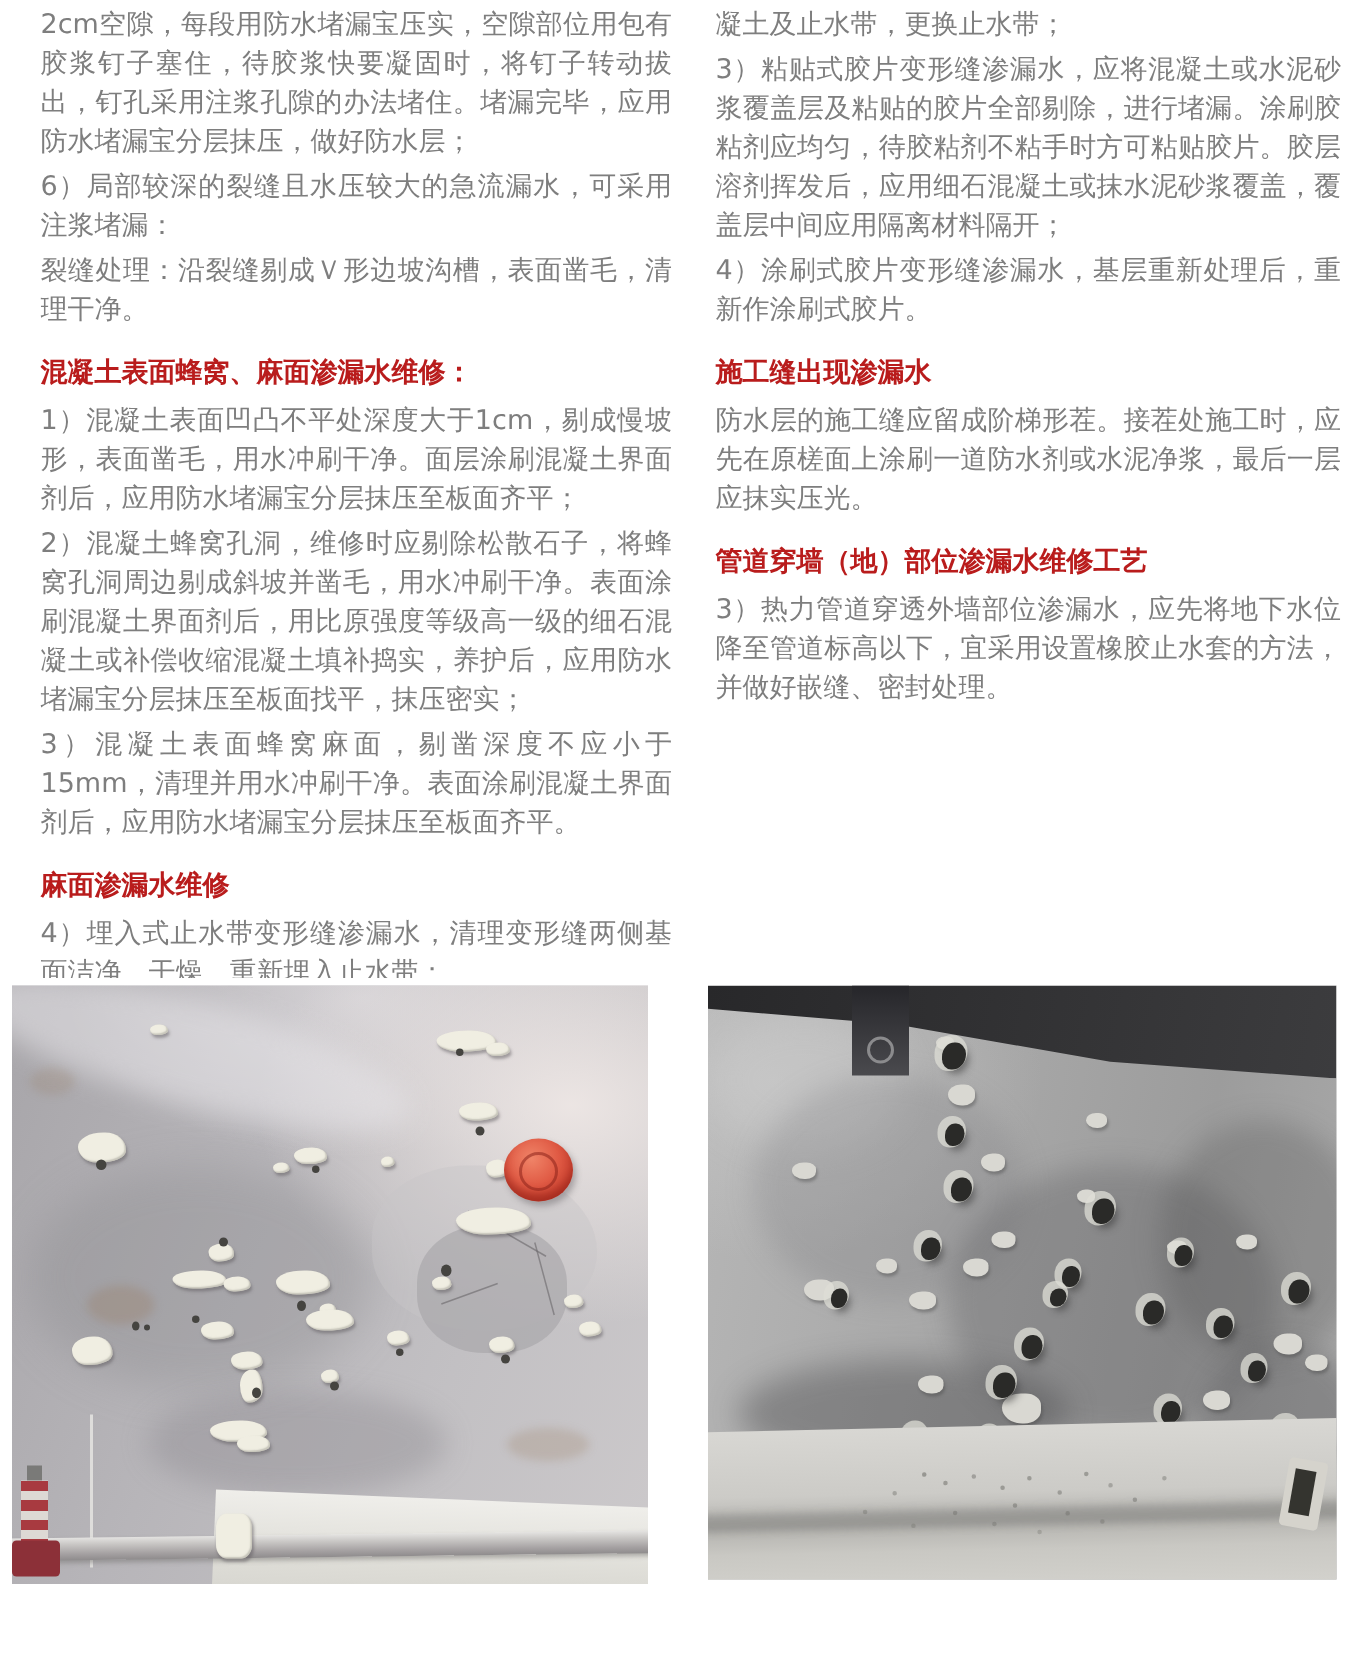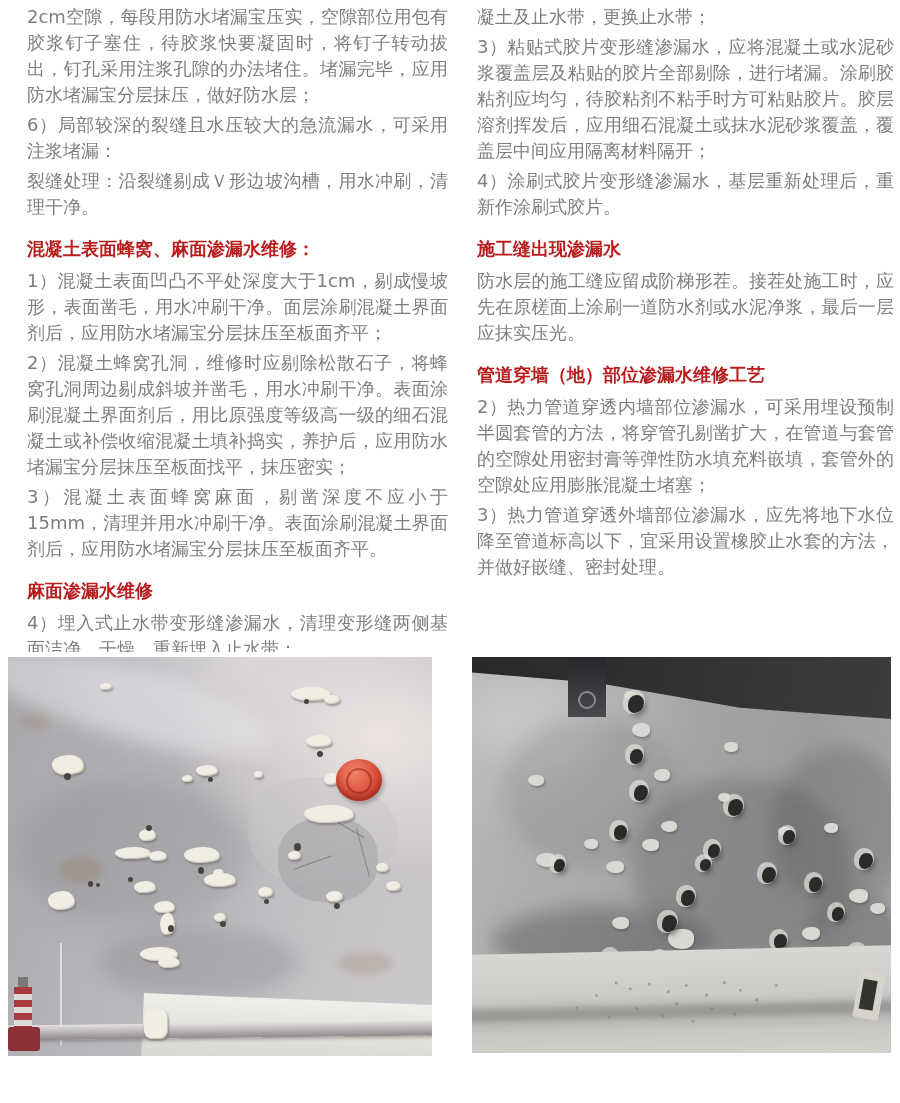--- a/index.html
+++ b/index.html
@@ -72,21 +72,21 @@
   .fitting::after{content:"";position:absolute;left:5px;top:7px;width:14px;height:30px;background:#34342f;}
 </style>
 </head>
 <body>
 
 <div id="page">
 
   <div class="col col-left">
     <p class="body">2cm空隙，每段用防水堵漏宝压实，空隙部位用包有胶浆钉子塞住，待胶浆快要凝固时，将钉子转动拔出，钉孔采用注浆孔隙的办法堵住。堵漏完毕，应用防水堵漏宝分层抹压，做好防水层；</p>
     <p class="body">6）局部较深的裂缝且水压较大的急流漏水，可采用注浆堵漏：</p>
-    <p class="body">裂缝处理：沿裂缝剔成Ｖ形边坡沟槽，用水冲刷，清理干净。</p>
+    <p class="body">裂缝处理：沿裂缝剔成Ｖ形边坡沟槽，表面凿毛，清理干净。</p>
     <div class="heading">
       
       <span>混凝土表面蜂窝、麻面渗漏水维修：</span>
     </div>
     <p class="body">1）混凝土表面凹凸不平处深度大于1cm，剔成慢坡形，表面凿毛，用水冲刷干净。面层涂刷混凝土界面剂后，应用防水堵漏宝分层抹压至板面齐平；</p>
     <p class="body">2）混凝土蜂窝孔洞，维修时应剔除松散石子，将蜂窝孔洞周边剔成斜坡并凿毛，用水冲刷干净。表面涂刷混凝土界面剂后，用比原强度等级高一级的细石混凝土或补偿收缩混凝土填补捣实，养护后，应用防水堵漏宝分层抹压至板面找平，抹压密实；</p>
     <p class="body">3）混凝土表面蜂窝麻面，剔凿深度不应小于15mm，清理并用水冲刷干净。表面涂刷混凝土界面剂后，应用防水堵漏宝分层抹压至板面齐平。</p>
     <div class="heading">
       
       <span>麻面渗漏水维修</span>
@@ -101,21 +101,20 @@
     <p class="body">4）涂刷式胶片变形缝渗漏水，基层重新处理后，重新作涂刷式胶片。</p>
     <div class="heading">
       
       <span>施工缝出现渗漏水</span>
     </div>
     <p class="body">防水层的施工缝应留成阶梯形茬。接茬处施工时，应先在原槎面上涂刷一道防水剂或水泥净浆，最后一层应抹实压光。</p>
     <div class="heading">
       
       <span>管道穿墙（地）部位渗漏水维修工艺</span>
     </div>
-    <p class="body">2）热力管道穿透内墙部位渗漏水，可采用埋设预制半圆套管的方法，将穿管孔剔凿扩大，在管道与套管的空隙处用密封膏等弹性防水填充料嵌填，套管外的空隙处应用膨胀混凝土堵塞；</p>
     <p class="body">3）热力管道穿透外墙部位渗漏水，应先将地下水位降至管道标高以下，宜采用设置橡胶止水套的方法，并做好嵌缝、密封处理。</p>
   </div>
 
   <div id="photo-left" class="photo">
     <div class="soft" style="left:10px;top:120px;width:230px;height:150px;background:rgba(130,128,133,.3);filter:blur(14px);"></div>
     <div class="soft" style="left:90px;top:270px;width:200px;height:70px;background:rgba(125,123,128,.3);"></div>
     <div class="soft" style="left:-30px;top:10px;width:300px;height:70px;background:rgba(232,230,233,.55);transform:rotate(15deg);"></div>
     <div class="soft" style="left:50px;top:200px;width:45px;height:26px;background:rgba(150,118,88,.28);filter:blur(3px);"></div>
     <div class="soft" style="left:330px;top:295px;width:55px;height:22px;background:rgba(150,118,88,.22);filter:blur(3px);"></div>
     <div class="soft" style="left:12px;top:55px;width:30px;height:18px;background:rgba(150,118,88,.2);filter:blur(3px);"></div>

